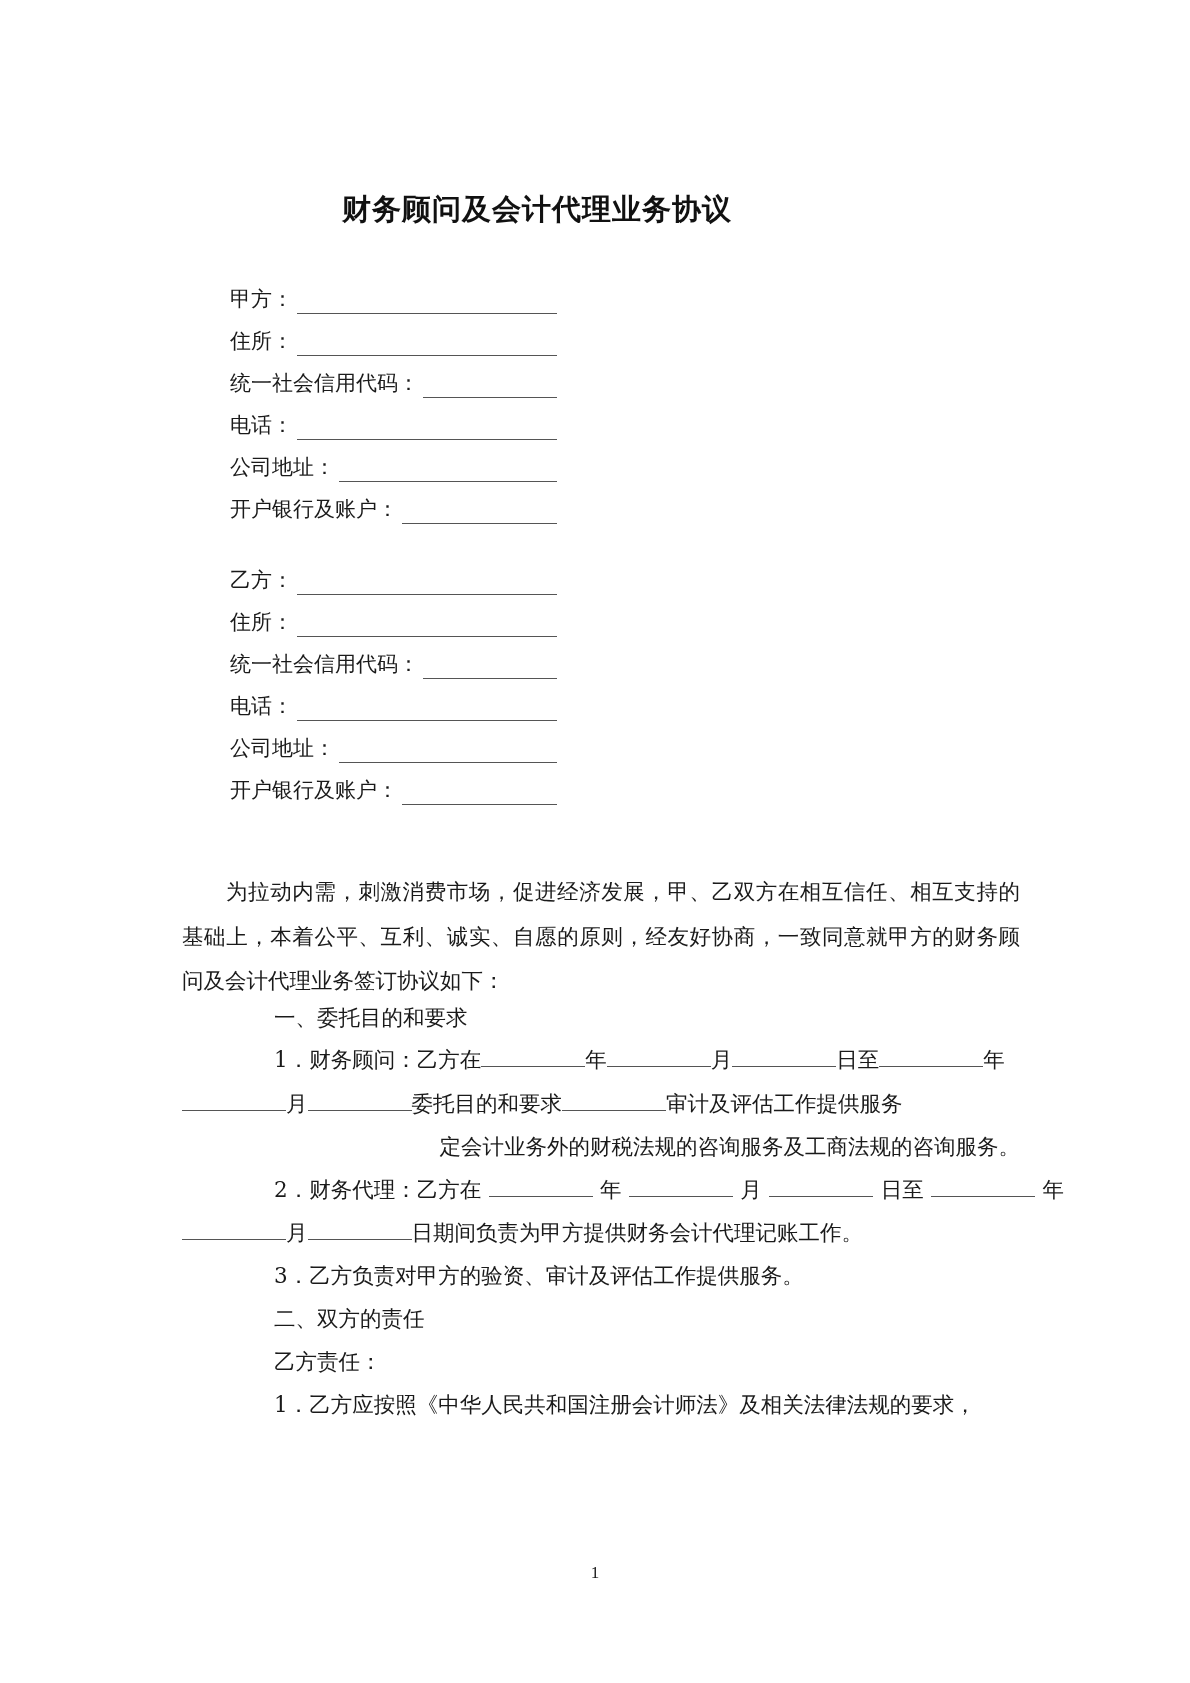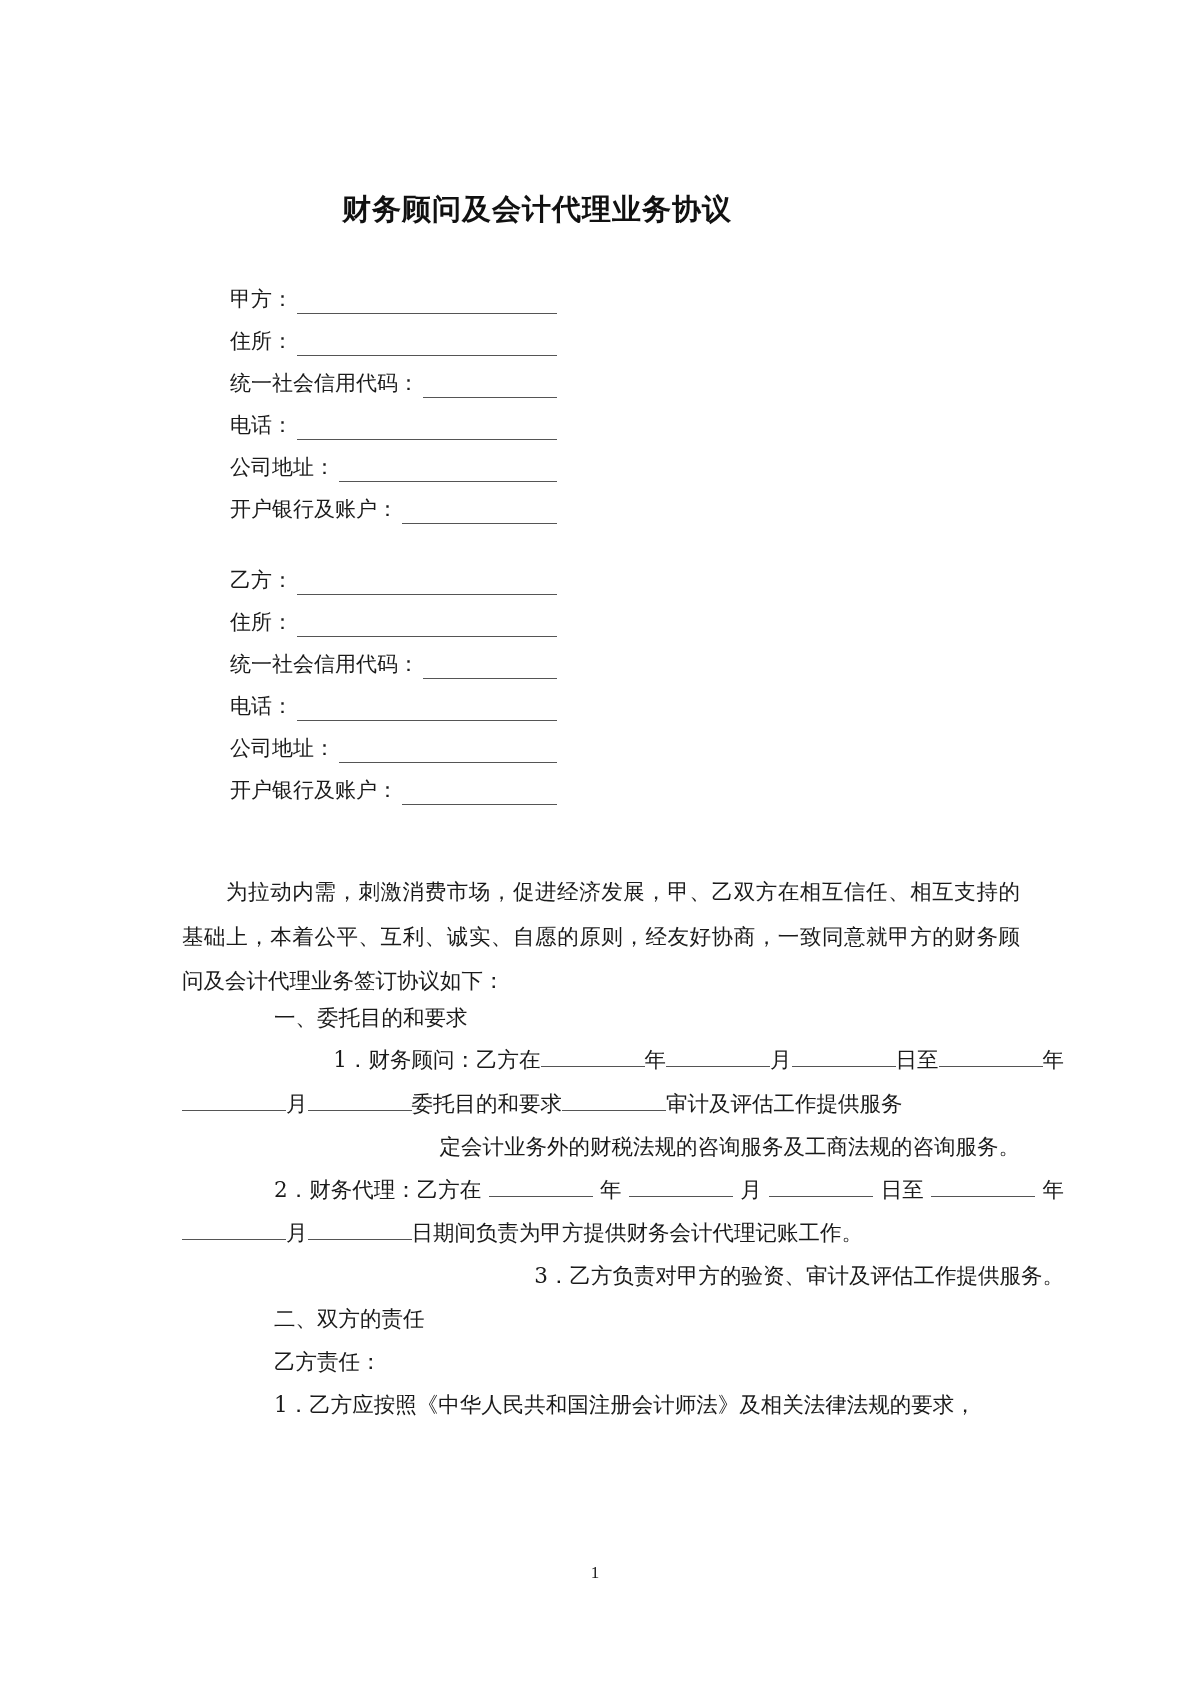--- a/index.html
+++ b/index.html
@@ -93,21 +93,21 @@
     <span class="lbl">开户银行及账户：</span>
     <span class="blank"></span>
   </div>
 
   <div class="para" style="top:870px; text-indent:44px;">为拉动内需，刺激消费市场，促进经济发展，甲、乙双方在相互信任、相互支持的基础上，本着公平、互利、诚实、自愿的原则，经友好协商，一致同意就甲方的财务顾问及会计代理业务签订协议如下：</div>
 
   <div class="line indent" style="top:1002px;">
     <span class="seg">一、委托目的和要求</span>
   </div>
 
-  <div class="line indent" style="top:1044px; width:790px; justify-content:flex-end;">
+  <div class="line indent" style="top:1044px; width:790px; justify-content:flex-start;">
     <span class="seg">1．财务顾问：乙方在</span>
     <span class="u" style="width:104px;"></span>
     <span class="seg">年</span>
     <span class="u" style="width:104px;"></span>
     <span class="seg">月</span>
     <span class="u" style="width:104px;"></span>
     <span class="seg">日至</span>
     <span class="u" style="width:104px;"></span>
     <span class="seg">年</span>
   </div>
@@ -134,21 +134,21 @@
     <span class="u" style="width:104px;"></span>
     <span class="seg">年</span>
   </div>
   <div class="line" style="top:1217px; justify-content:flex-start;">
     <span class="u" style="width:104px;"></span>
     <span class="seg">月</span>
     <span class="u" style="width:104px;"></span>
     <span class="seg">日期间负责为甲方提供财务会计代理记账工作。</span>
   </div>
 
-  <div class="line indent" style="top:1260px;justify-content:flex-end;">
+  <div class="line indent" style="top:1260px;">
     <span class="seg">3．乙方负责对甲方的验资、审计及评估工作提供服务。</span>
   </div>
 
   <div class="line indent" style="top:1346px;">
     <span class="seg">乙方责任：</span>
   </div>
   <div class="line indent" style="top:1303px;">
     <span class="seg">二、双方的责任</span>
   </div>
   <div class="line indent" style="top:1389px;">

